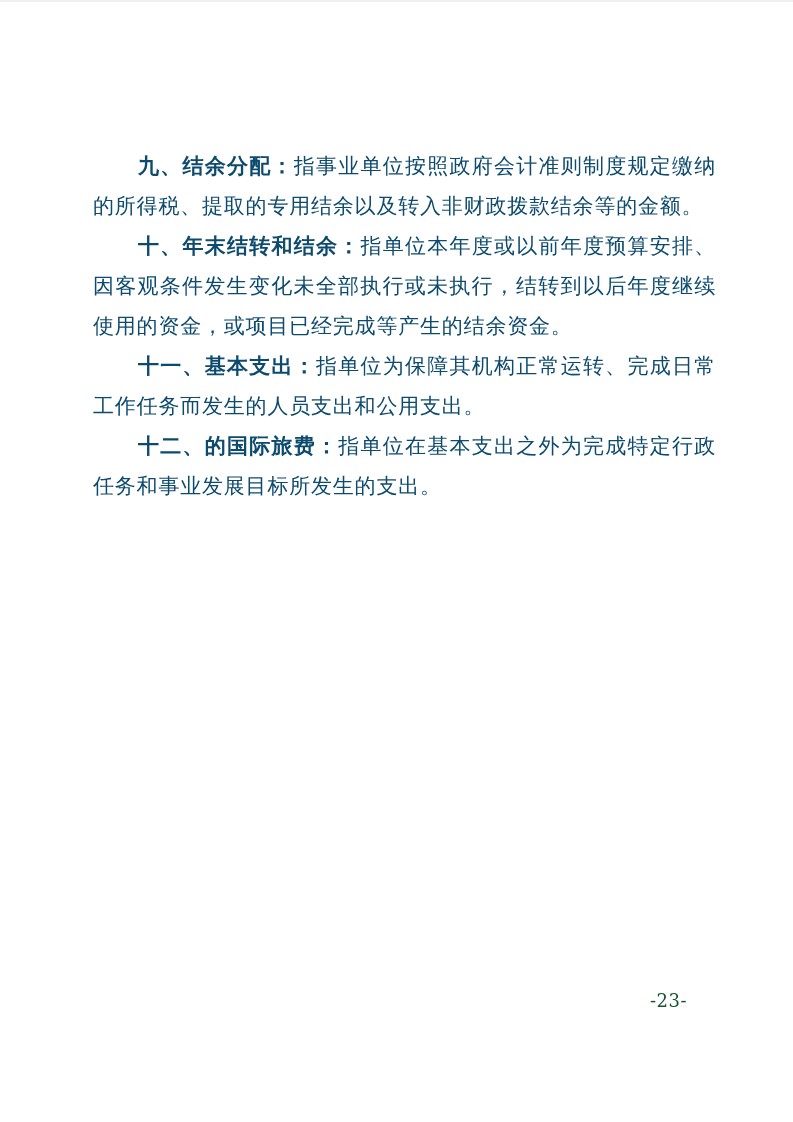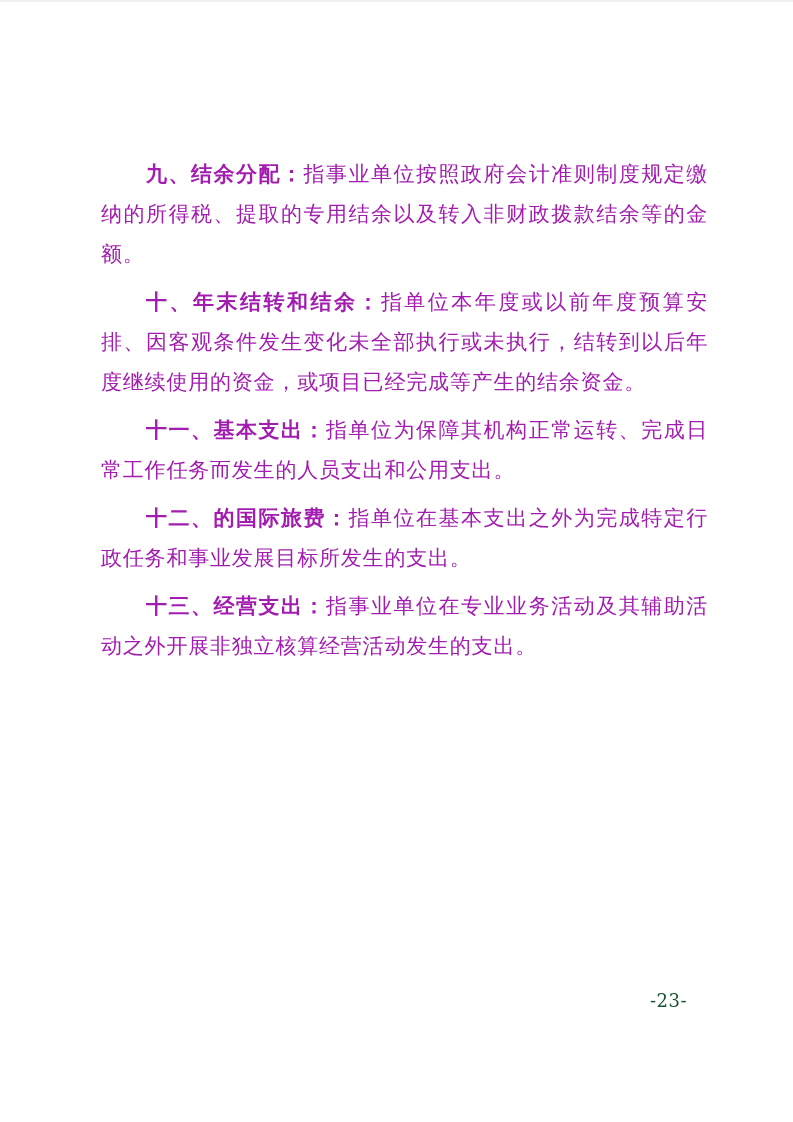--- a/index.html
+++ b/index.html
@@ -23,25 +23,25 @@
     width: 100%; height: 2px;
     background: #eff1f1;
   }
   .doc-body {
     position: absolute;
     left: 93px;
     top: 146px;
     width: 623px;
   }
   .para {
-    margin: 8px;
+    margin: 0;
     font-size: 21px;
     line-height: 40px;
     letter-spacing: 0.8px;
-    color: #a21caf;
+    color: #0c4a6e;
     text-align: justify;
     text-justify: inter-ideograph;
     text-indent: 45px;
     font-family: "Liberation Serif", "DejaVu Serif", serif;
   }
   .para .lead {
     font-weight: bold;
   }
   .page-number {
     position: absolute;
@@ -61,18 +61,17 @@
   <div class="top-edge"></div>
   <div class="doc-body" id="doc-body">
   <p class="para"><span class="lead">九、结余分配：</span><span>指事业单位按照政府会计准则制度规定缴纳的所得税、提取的专用结余以及转入非财政拨款结余等的金额。</span></p>
 
   <p class="para"><span class="lead">十、年末结转和结余：</span><span>指单位本年度或以前年度预算安排、因客观条件发生变化未全部执行或未执行，结转到以后年度继续使用的资金，或项目已经完成等产生的结余资金。</span></p>
 
   <p class="para"><span class="lead">十一、基本支出：</span><span>指单位为保障其机构正常运转、完成日常工作任务而发生的人员支出和公用支出。</span></p>
 
   <p class="para"><span class="lead">十二、的国际旅费：</span><span>指单位在基本支出之外为完成特定行政任务和事业发展目标所发生的支出。</span></p>
 
-  <p class="para"><span class="lead">十三、经营支出：</span><span>指事业单位在专业业务活动及其辅助活动之外开展非独立核算经营活动发生的支出。</span></p>
 
 
 </div>
   <div class="page-number">-23-</div>
 </div>
 
 </body></html>

